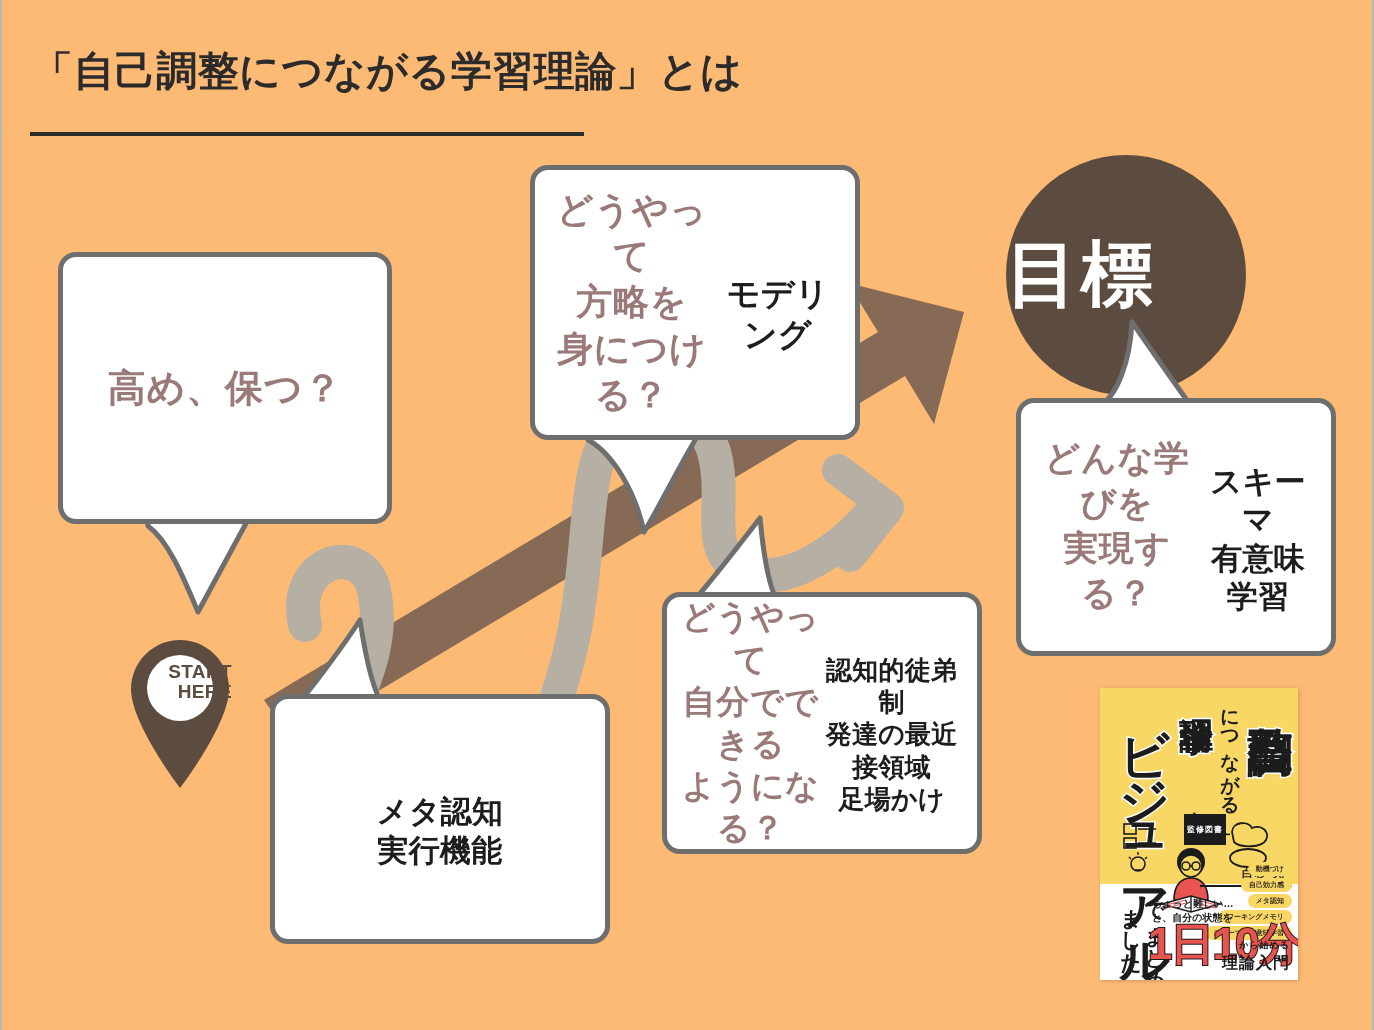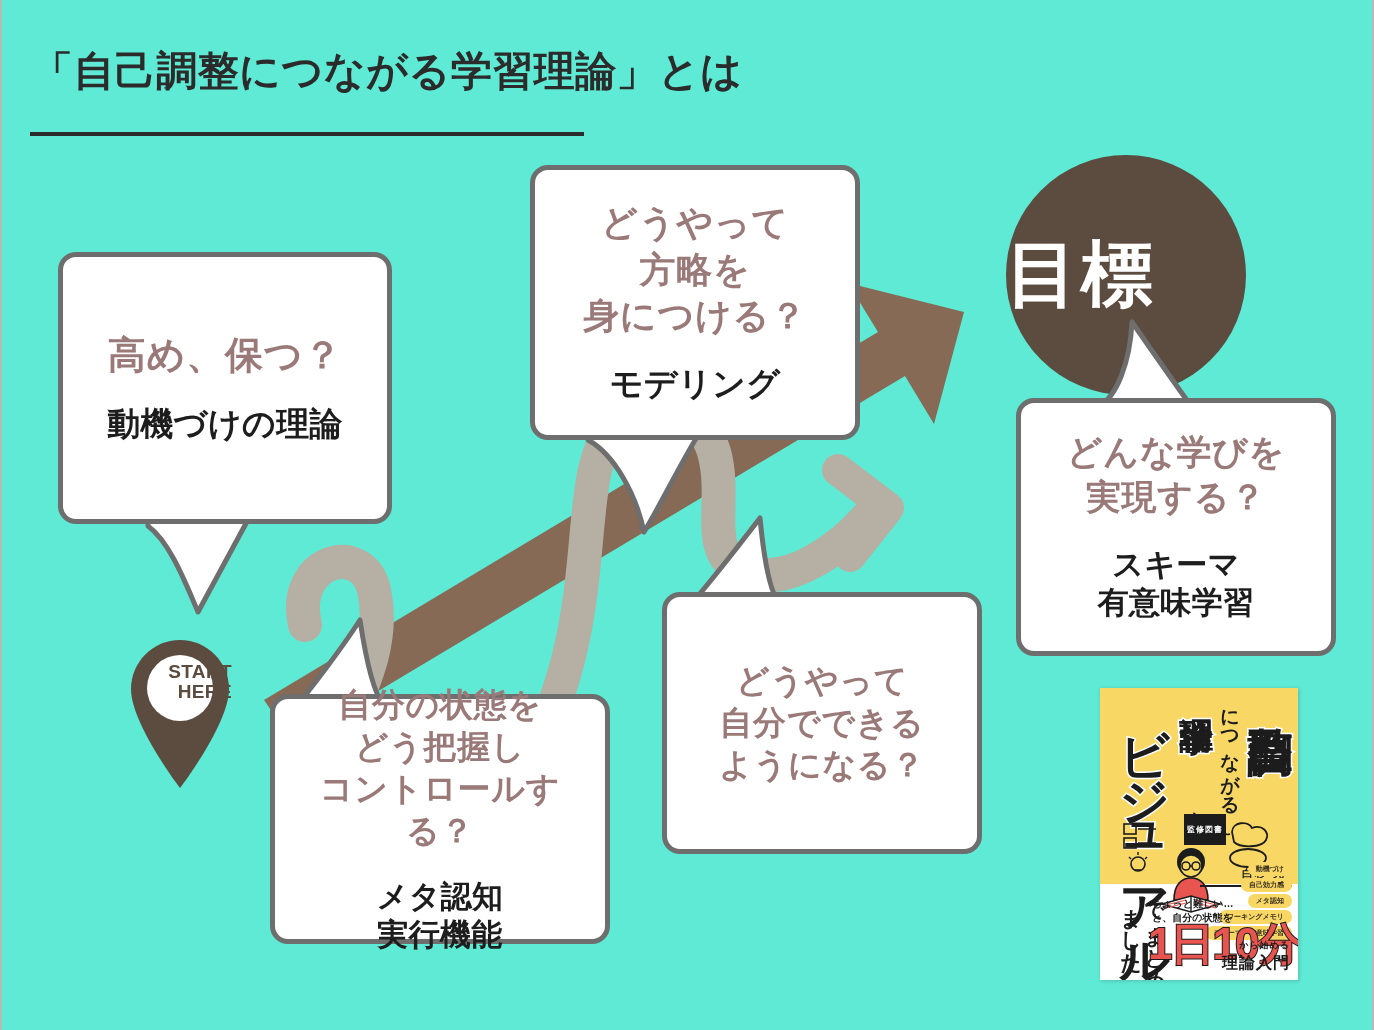--- a/index.html
+++ b/index.html
@@ -8,21 +8,21 @@
     padding: 0;
     background: #ffffff;
   }
   body {
     font-family: "Liberation Serif", "DejaVu Serif", serif;
   }
   .canvas {
     position: relative;
     width: 1374px;
     height: 1030px;
-    background: #5eead4;
+    background: #fdba74;
     overflow: hidden;
     box-sizing: border-box;
     border-left: 2px solid #b9b9b3;
     border-right: 2px solid #b9b9b3;
   }
 
   
   .page-title {
     position: absolute;
     left: 30px;
@@ -95,21 +95,21 @@
   }
 
   
   .bubble {
     position: absolute;
     background: #ffffff;
     border: 5px solid #6e6e6e;
     border-radius: 18px;
     box-sizing: border-box;
     display: flex;
-    flex-direction: column;
+    flex-direction: row;
     align-items: center;
     justify-content: center;
     text-align: center;
     padding: 12px 14px;
   }
   .bubble .q {
     color: #9a7a78;
     font-weight: bold;
     line-height: 1.28;
     letter-spacing: 0.02em;
@@ -280,23 +280,20 @@
   </div>
 
   <svg class="tail-svg" style="left:138px; top:512px; width:130px; height:110px;" viewBox="0 0 130 110">
     <path d="M 8 4 L 110 4 L 58 100 C 46 72, 30 30, 8 14 Z" fill="#ffffff" stroke="#6e6e6e" stroke-width="5" stroke-linejoin="round"></path>
     <rect x="6" y="0" width="108" height="8" fill="#ffffff"></rect>
   </svg>
   <div class="bubble" id="bubble-motivation">
     <div class="q">
       <div>高め、保つ？</div>
     </div>
-    <div class="a">
-      <div>動機づけの理論</div>
-    </div>
   </div>
 
   <svg class="tail-svg" style="left:578px; top:428px; width:140px; height:110px;" viewBox="0 0 140 110">
     <path d="M 8 4 L 120 4 C 100 36, 80 78, 64 104 C 56 66, 34 26, 8 12 Z" fill="#ffffff" stroke="#6e6e6e" stroke-width="5" stroke-linejoin="round"></path>
     <rect x="6" y="0" width="118" height="8" fill="#ffffff"></rect>
   </svg>
   <div class="bubble" id="bubble-strategy">
     <div class="q">
       <div>どうやって</div>
       <div>方略を</div>
@@ -305,40 +302,40 @@
     <div class="a">
       <div>モデリング</div>
     </div>
   </div>
 
   <svg class="tail-svg" style="left:278px; top:614px; width:130px; height:104px;" viewBox="0 0 130 104">
     <path d="M 104 100 L 10 100 C 30 76, 62 34, 80 6 C 86 46, 94 80, 104 92 Z" fill="#ffffff" stroke="#6e6e6e" stroke-width="5" stroke-linejoin="round"></path>
     <rect x="8" y="96" width="104" height="9" fill="#ffffff"></rect>
   </svg>
   <div class="bubble" id="bubble-metacog">
-    <div class="q">
-      <div>自分の状態を</div>
-      <div>どう把握し</div>
-      <div>コントロールする？</div>
-    </div>
     <div class="a">
       <div>メタ認知</div>
       <div>実行機能</div>
     </div>
   </div>
 
   <svg class="tail-svg" style="left:668px; top:512px; width:130px; height:104px;" viewBox="0 0 130 104">
     <path d="M 110 100 L 14 100 C 36 76, 70 32, 90 6 C 94 48, 100 82, 110 92 Z" fill="#ffffff" stroke="#6e6e6e" stroke-width="5" stroke-linejoin="round"></path>
     <rect x="12" y="96" width="104" height="9" fill="#ffffff"></rect>
   </svg>
   <div class="bubble" id="bubble-apprentice">
     <div class="q">
       <div>どうやって</div>
       <div>自分でできる</div>
       <div>ようになる？</div>
+    </div>
+    <div class="a">
+      <div>認知的徒弟制</div>
+      <div>発達の最近接領域</div>
+      <div>足場かけ</div>
     </div>
   </div>
 
   <svg class="tail-svg" style="left:1086px; top:318px; width:120px; height:96px;" viewBox="0 0 120 96">
     <path d="M 12 92 L 106 92 C 90 70, 62 30, 44 4 C 42 46, 28 78, 12 88 Z" fill="#ffffff" stroke="#6e6e6e" stroke-width="5" stroke-linejoin="round"></path>
     <rect x="10" y="88" width="100" height="10" fill="#ffffff"></rect>
   </svg>
   <div class="bubble" id="bubble-meaningful">
     <div class="q">
       <div>どんな学びを</div>

